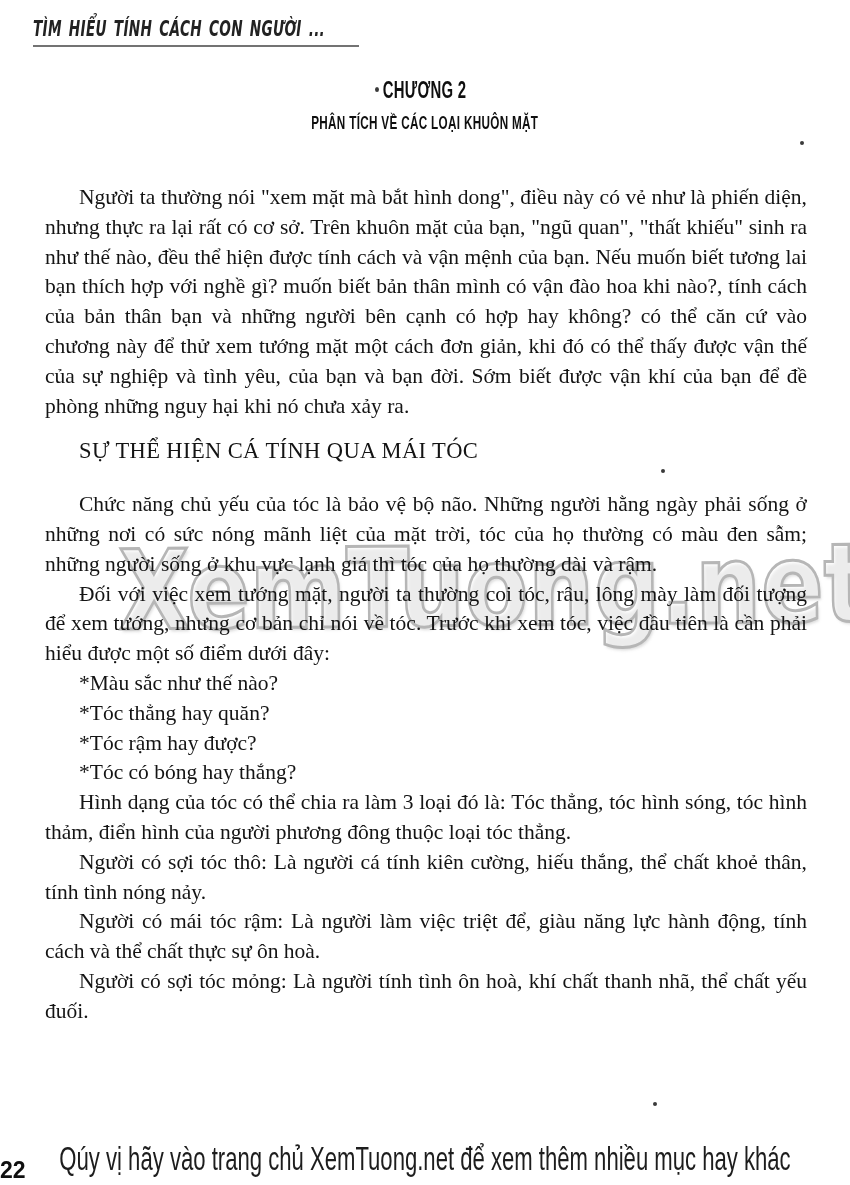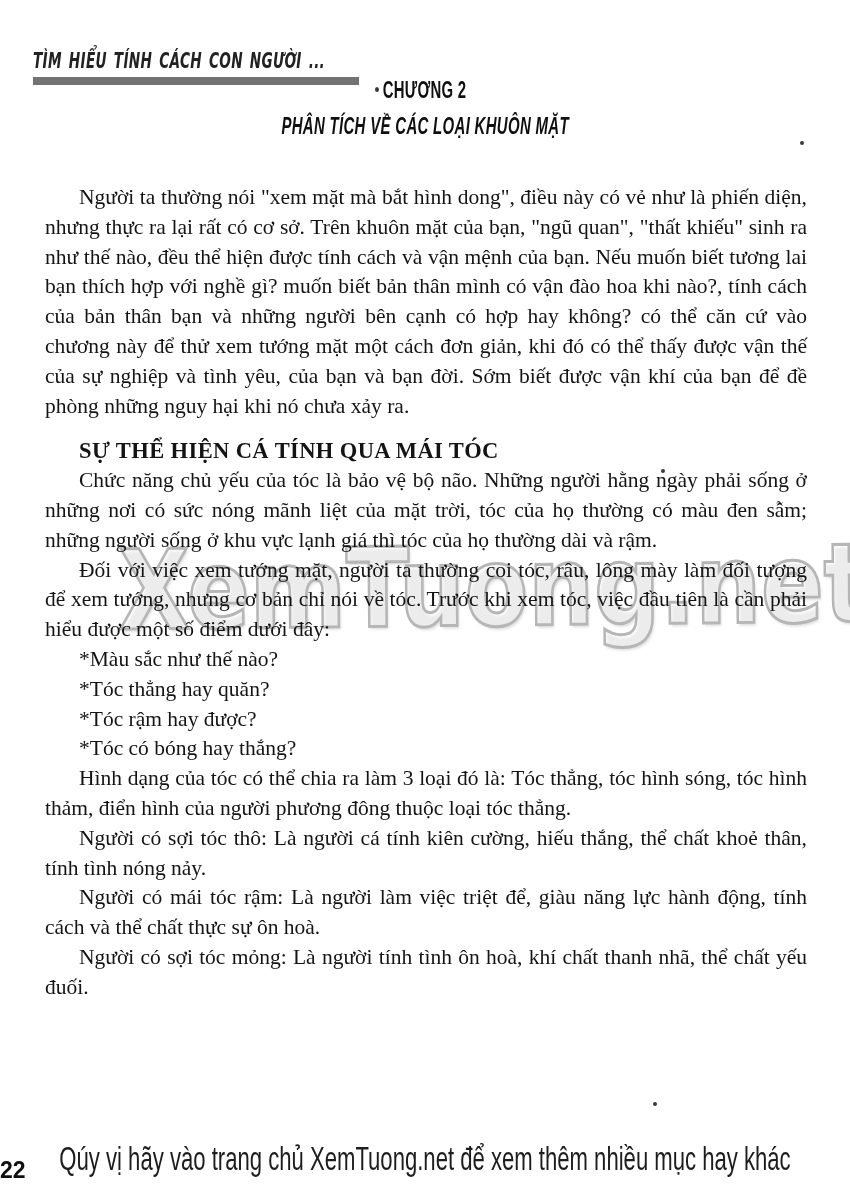--- a/index.html
+++ b/index.html
@@ -5,39 +5,38 @@
   html, body { margin:0; padding:0; background:#e8e8e8; }
   .page {
     position:relative; width:850px; height:1185px; margin:0 auto;
     background:#ffffff; overflow:hidden;
     font-family:"Liberation Serif", serif; color:#151515;
   }
 
   
   .running-header {
     position:absolute; top:16px; left:33px; width:326px;
-    border-bottom:8px solid #737373; padding-bottom:4px;
+    border-bottom:2px solid #737373; padding-bottom:4px;
     white-space:nowrap;
-    margin-top:32px;
   }
   .running-header .txt {
     display:inline-block;
     font-family:"DejaVu Sans", sans-serif; font-style:italic; font-weight:bold;
     font-size:22px; color:#222; letter-spacing:0.5px; word-spacing:3px;
     transform:scaleX(0.62); transform-origin:left center;
   }
 
   
   .chapter {
     position:absolute; top:76px; left:0; width:850px; text-align:center;
     font-family:"Liberation Sans", sans-serif; font-weight:700; color:#0f0f0f;
   }
   .chapter .condensed { display:inline-block; transform:scaleX(0.62); transform-origin:center top; }
   .chapter-number { font-size:24px; letter-spacing:0.5px; }
-  .chapter-title  { font-size:23px; margin-top:9px; letter-spacing:0.5px;font-style:italic; }
+  .chapter-title  { font-size:18px; margin-top:9px; letter-spacing:0.5px; }
   .chapter-title .condensed { transform:scaleX(0.65); }
 
   
   .watermark {
     position:absolute; top:536px; left:118px; z-index:1;
     font-family:"DejaVu Sans", sans-serif; font-weight:700;
     font-size:110px; line-height:1; white-space:nowrap;
     color:rgba(255,255,255,0.45);
     -webkit-text-stroke:3px #b6b6b6;
     text-shadow:2px 3px 3px rgba(120,120,120,0.25);
@@ -47,22 +46,22 @@
 
   
   .body-text {
     position:absolute; top:183px; left:45px; width:762px; z-index:2;
     font-size:21.5px; line-height:29.8px; text-align:justify; color:#141414;
   }
   .body-text p { margin:0; }
   .para   { margin-top:9px; text-indent:34px; }
   .first  { margin-top:0; }
   .section-heading {
-    font-size:22.5px; font-weight:700; letter-spacing:0.4px;
-    margin:15px 0 0 0; text-indent:34px; text-align:left;
+    font-size:22.5px; font-weight:400; letter-spacing:0.4px;
+    margin:15px 0 24px 0; text-indent:34px; text-align:left;
   }
   .bullet { margin-top:6.5px; text-indent:34px; text-align:left; }
 
   
   .footer {
     position:absolute; top:1139px; left:50%; z-index:3;
     transform:translateX(-50%) scaleX(0.65); transform-origin:center top;
     font-family:"Liberation Sans", sans-serif; font-size:34px; color:#1d1d1d;
     white-space:nowrap;
   }

